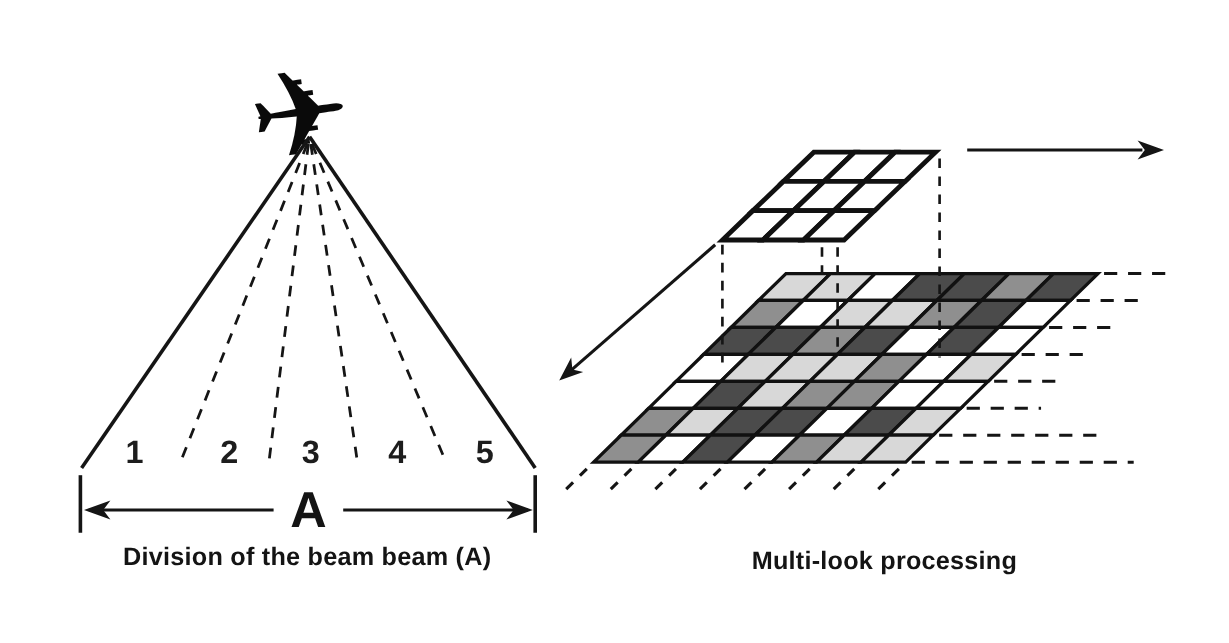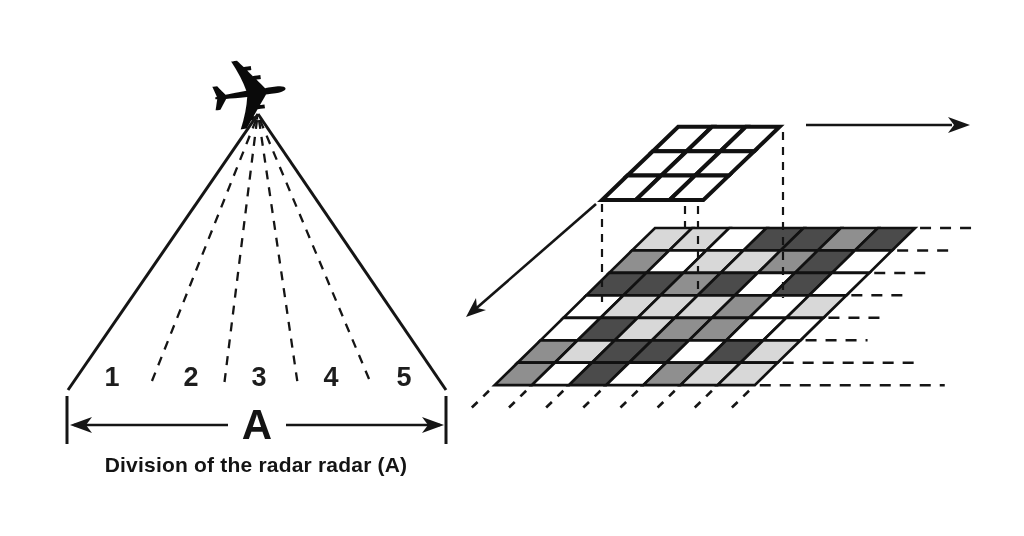--- a/index.html
+++ b/index.html
@@ -169,14 +169,15 @@
         <polygon points="970,125 948,117 954,125 948,133" fill="#151515" stroke="none"></polygon>
       </g>
 
       <g>
         <line x1="596" y1="204" x2="472" y2="312" stroke-width="2.6"></line>
         <polygon points="466,317 476,298 477,308 486,310" fill="#151515" stroke="none"></polygon>
       </g>
     </g>
   </svg>
 
-  <div class="caption left">Division of the radar radar (A)</div>
+  <div class="caption left">Division of the beam beam (A)</div>
+  <div class="caption right">Multi-look processing</div>
 </div>
 
 </body></html>

